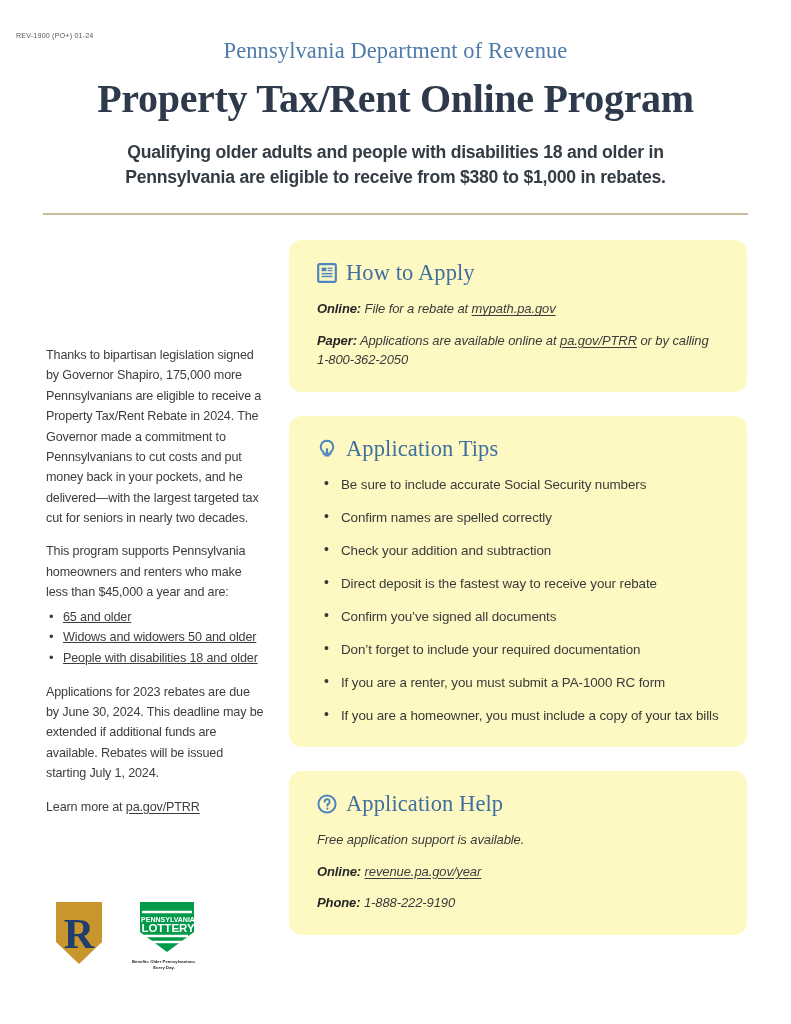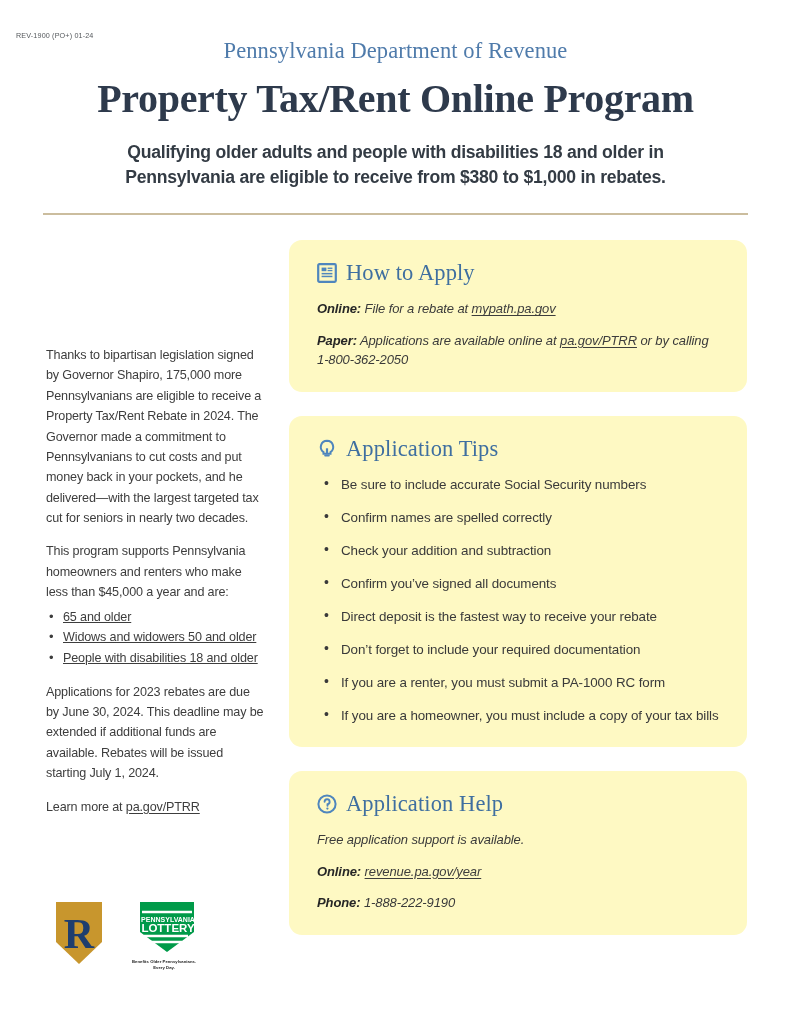--- a/index.html
+++ b/index.html
@@ -272,22 +272,22 @@
               <rect x="8.9" y="9.3" width="2.2" height="5.6" fill="#4f86bd"></rect>
               <rect x="7.2" y="15.6" width="5.6" height="1.9" rx="0.9" fill="#4f86bd"></rect>
             </svg>
           </span>
           <span class="ttl">Application Tips</span>
         </div>
         <ul class="tips-list">
           <li>Be sure to include accurate Social Security numbers</li>
           <li>Confirm names are spelled correctly</li>
           <li>Check your addition and subtraction</li>
+          <li>Direct deposit is the fastest way to receive your rebate</li>
           <li>Confirm you’ve signed all documents</li>
-          <li>Direct deposit is the fastest way to receive your rebate</li>
           <li>Don’t forget to include your required documentation</li>
           <li>If you are a renter, you must submit a PA-1000 RC form</li>
           <li>If you are a homeowner, you must include a copy of your tax bills</li>
         </ul>
       </div>
 
       <div class="card">
         <div class="card-head">
           <span class="card-icon">
             <svg viewBox="0 0 20 20" width="20" height="20" aria-hidden="true">

